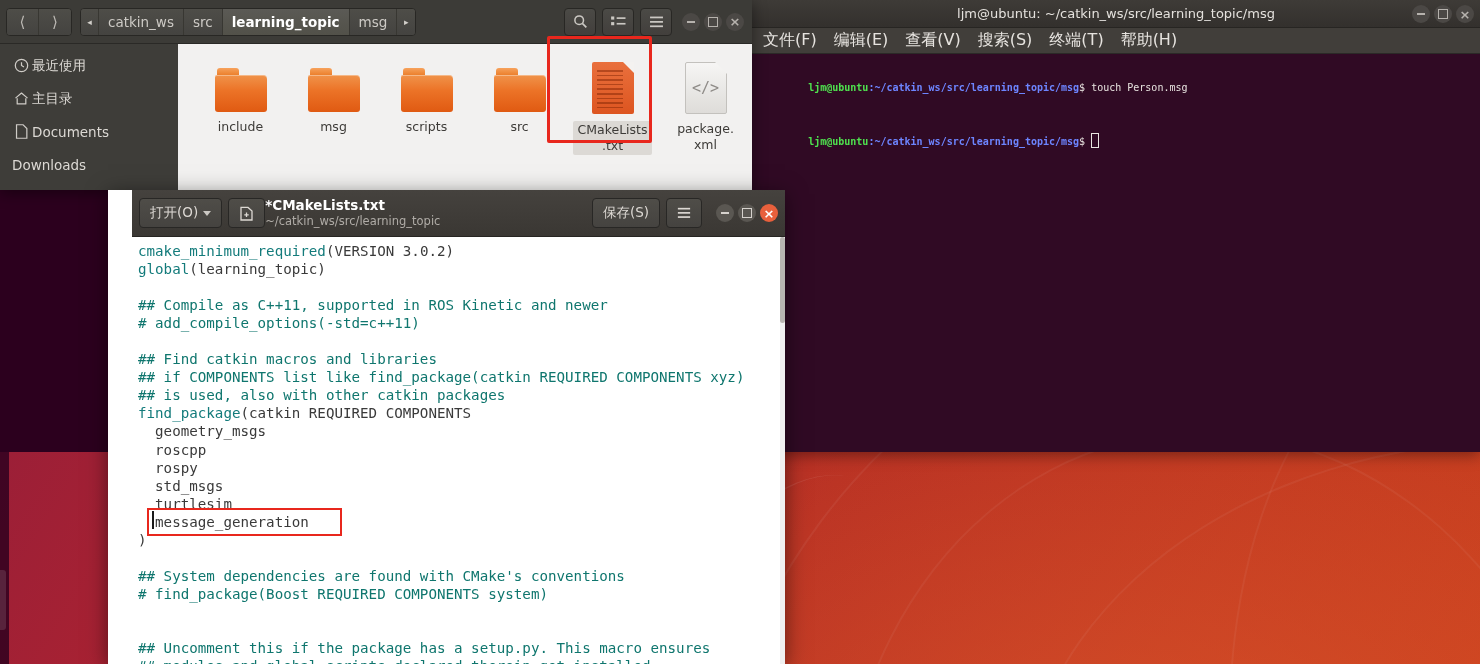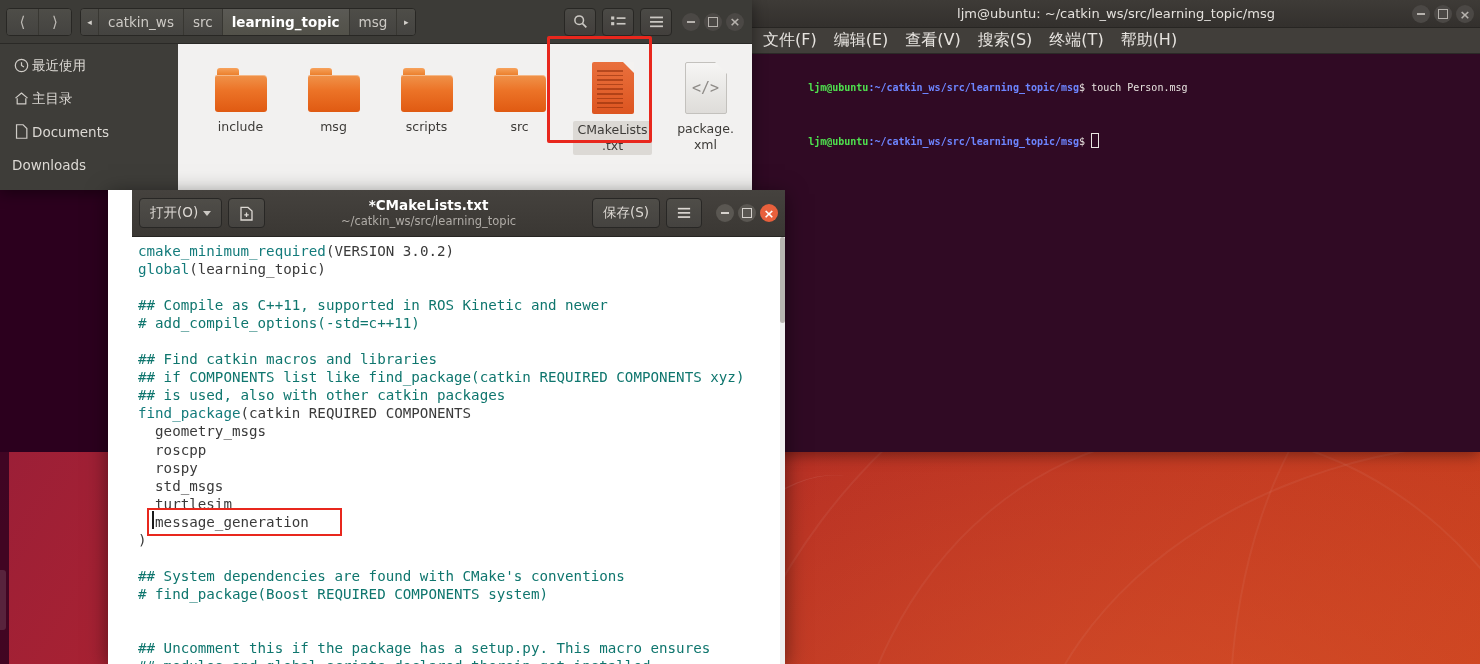--- a/index.html
+++ b/index.html
@@ -223,21 +223,21 @@
     background: linear-gradient(180deg,#4f4d48 0%,#454340 100%);
     color: #ddd9d4; font-size: 13.5px;
     display: flex; align-items: center; justify-content: center;
     padding: 0 10px; gap: 5px; white-space: nowrap;
   }
   #ge-open { margin-right: 6px; }
   .caret-down {
     width: 0; height: 0; border-left: 4px solid transparent;
     border-right: 4px solid transparent; border-top: 5px solid #cbc8c3;
   }
-  #ge-title-wrap { flex: 1; text-align: center; line-height: 1.15; }
+  #ge-title-wrap { flex: 1; line-height: 1.15; }
   #ge-title { color: #ffffff; font-size: 13.5px; font-weight: bold; }
   #ge-subtitle { color: #b0aca7; font-size: 11.5px; margin-top: 2px; }
   #ge-right { display: flex; align-items: center; gap: 6px; }
   #ge-wc { margin-left: 8px; }
   #ge-text {
     height: 427px; background: #ffffff; padding: 5px 0 0 2px;
     font-family: "DejaVu Sans Mono", monospace;
     font-size: 14.2px; line-height: 18.05px;
     position: relative; overflow: hidden;
   }

